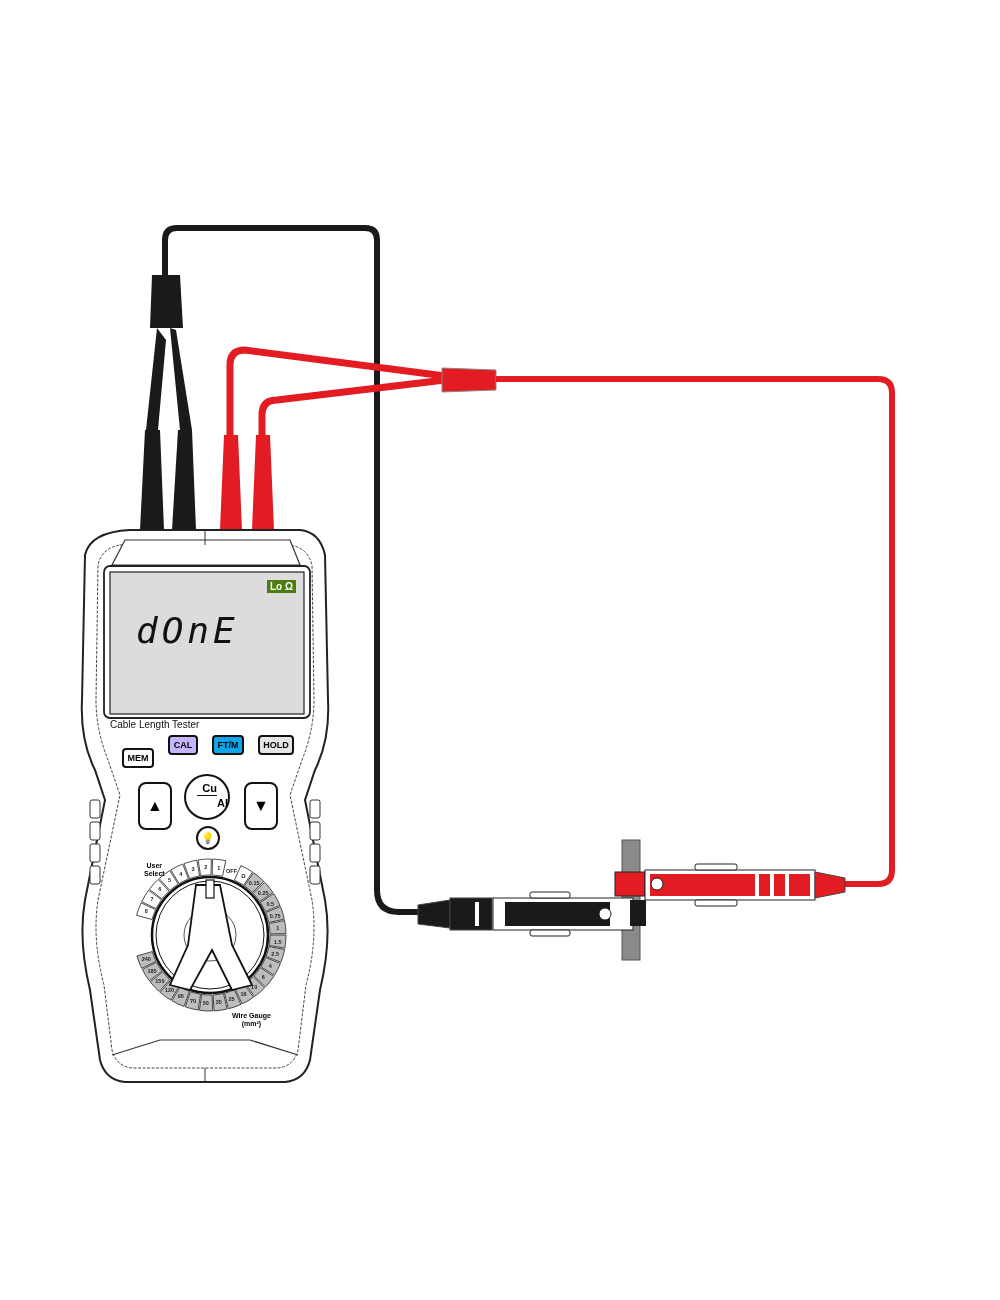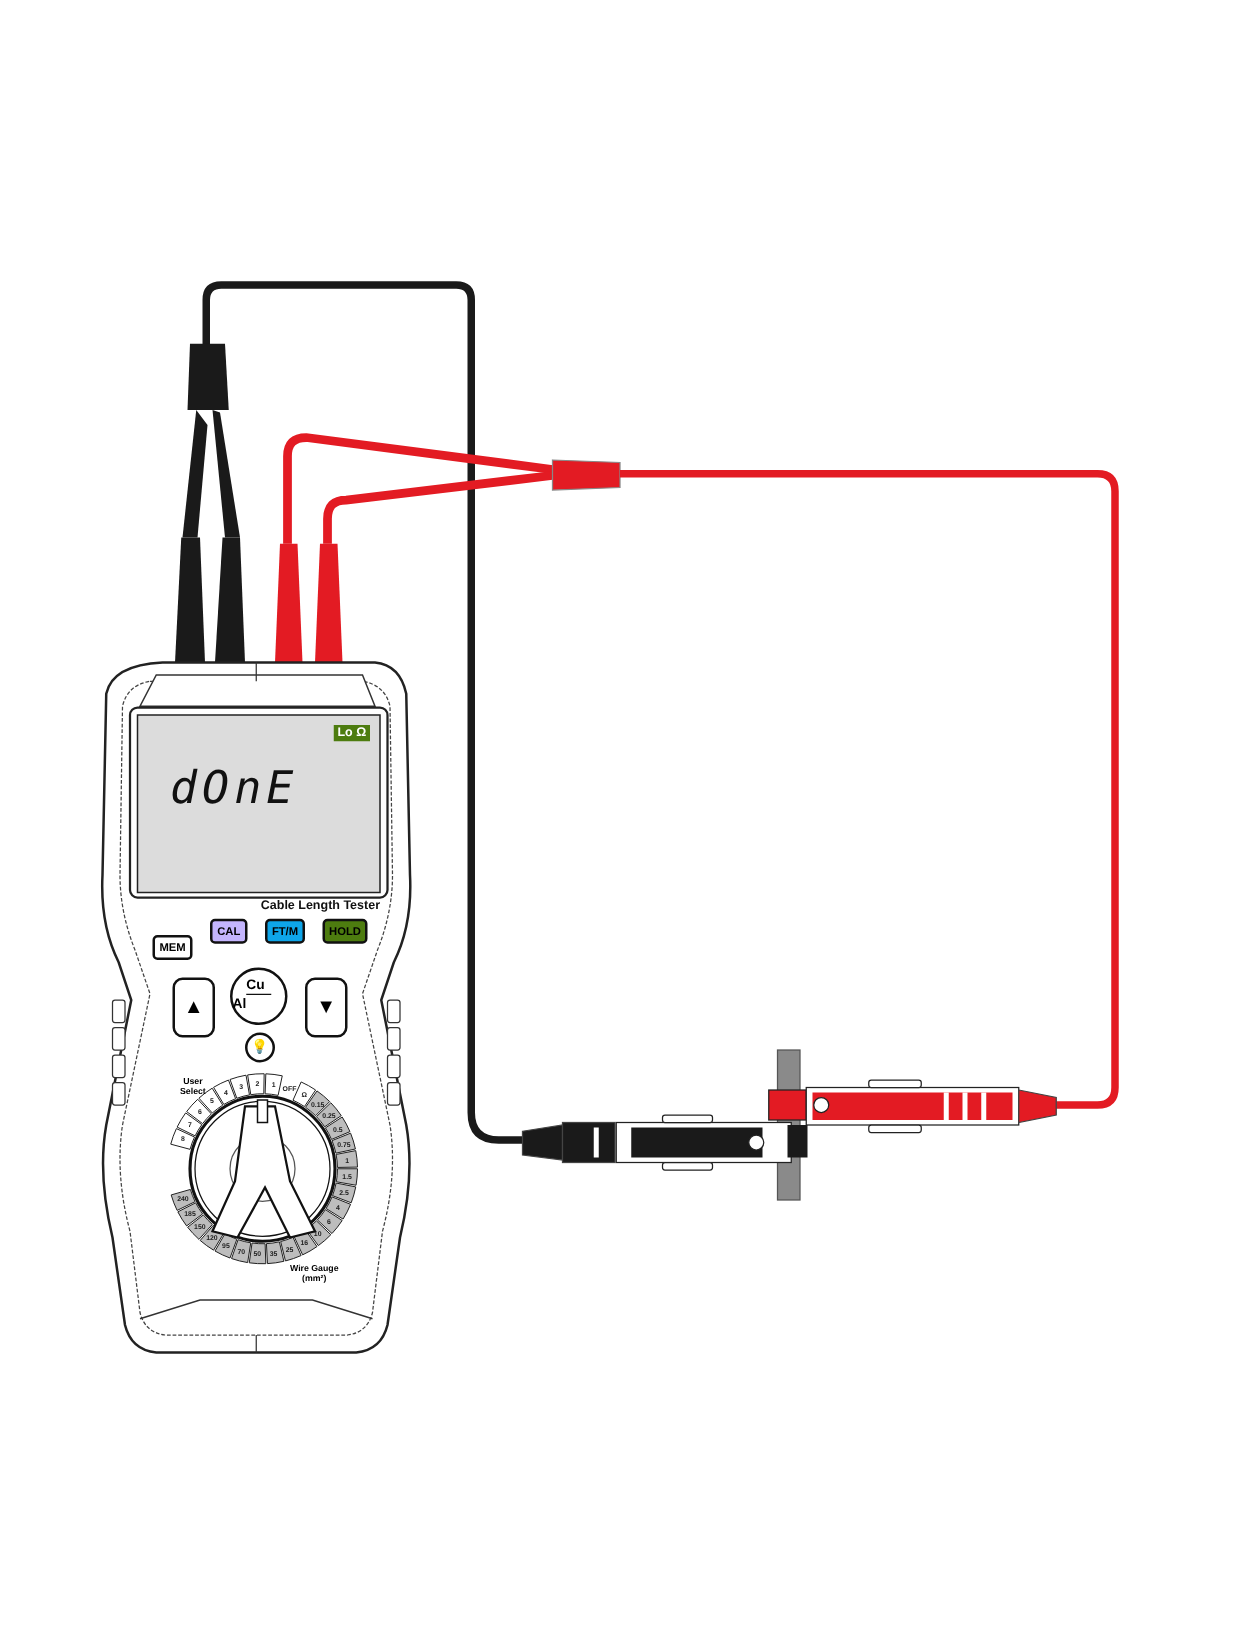--- a/index.html
+++ b/index.html
@@ -54,36 +54,36 @@
     <path d="M112 1055 L160 1040 L250 1040 L298 1055" fill="none" stroke="#333" stroke-width="1.2"></path>
     <line x1="205" y1="1068" x2="205" y2="1082" stroke="#333" stroke-width="1"></line>
   </g>
 </svg>
 
 <div style="position:absolute;left:110px;top:572px;width:194px;height:142px;">
   <div style="position:absolute;right:8px;top:8px;background:#4d7c0f;color:#fff;font-size:10px;font-weight:bold;padding:0 3px;line-height:13px;">Lo Ω</div>
   <div style="position:absolute;left:26px;top:38px;font-family:'DejaVu Sans Mono',monospace;font-style:italic;font-size:36px;letter-spacing:4px;color:#111;">dOnE</div>
 </div>
 
-<div style="position:absolute;left:110px;top:719px;width:194px;text-align:right;font-size:10px;font-weight:bold;color:#111;">Cable Length Tester</div>
+<div style="position:absolute;left:110px;top:719px;width:194px;text-align:left;font-size:10px;font-weight:normal;color:#111;">Cable Length Tester</div>
 
 <div style="position:absolute;left:118px;top:735px;width:180px;height:20px;">
   <div style="position:absolute;left:4px;top:0;width:28px;height:16px;border:2px solid #111;border-radius:4px;font-size:9px;font-weight:bold;text-align:center;line-height:16px;background:#fff;margin-top:13px;"><span>MEM</span></div>
   <div style="position:absolute;left:50px;top:0;width:26px;height:16px;border:2px solid #111;border-radius:4px;font-size:9px;font-weight:bold;text-align:center;line-height:16px;background:#c4b5fd;"><span>CAL</span></div>
   <div style="position:absolute;left:94px;top:0;width:28px;height:16px;border:2px solid #111;border-radius:4px;font-size:9px;font-weight:bold;text-align:center;line-height:16px;background:#0ea5e9;"><span>FT/M</span></div>
-  <div style="position:absolute;left:140px;top:0;width:32px;height:16px;border:2px solid #111;border-radius:4px;font-size:9px;font-weight:bold;text-align:center;line-height:16px;background:#4d7c0f;"><span>HOLD</span></div>
+  <div style="position:absolute;left:140px;top:0;width:32px;height:16px;border:2px solid #111;border-radius:4px;font-size:9px;font-weight:bold;text-align:center;line-height:16px;background:#e5e5e5;"><span>HOLD</span></div>
 </div>
 
 <div style="position:absolute;left:138px;top:782px;width:30px;height:44px;border:2.5px solid #111;border-radius:8px;background:#fff;text-align:center;line-height:44px;font-size:16px;">
   <span>▲</span>
 </div>
 <div style="position:absolute;left:244px;top:782px;width:30px;height:44px;border:2.5px solid #111;border-radius:8px;background:#fff;text-align:center;line-height:44px;font-size:16px;">
   <span>▼</span>
 </div>
-<div style="position:absolute;left:184px;top:774px;width:42px;height:42px;border:2.5px solid #111;border-radius:50%;background:#fff;text-align:left;font-weight:bold;font-size:11px;">
+<div style="position:absolute;left:184px;top:774px;width:42px;height:42px;border:2.5px solid #111;border-radius:50%;background:#fff;text-align:right;font-weight:bold;font-size:11px;">
   <div style="margin-top:6px;border-bottom:1.5px solid #111;width:20px;margin-left:11px;line-height:13px;">Cu</div>
   <div style="line-height:14px;">Al</div>
 </div>
 <div style="position:absolute;left:196px;top:826px;width:20px;height:20px;border:2px solid #111;border-radius:50%;background:#fff;text-align:center;line-height:20px;font-size:11px;">
   <span>💡</span>
 </div>
 
 <svg width="1000" height="1300" viewBox="0 0 1000 1300" style="pointer-events:none;">
   <g id="dial-ring">
       <path d="M152.0444504226559 919.4708572938488 L136.58963720203081 915.3297525722085 A76 76 0 0 1 141.1206081852146 902.8810121077069 L155.621532777801 909.6429042955581 A60 60 0 0 0 152.0444504226559 919.4708572938488 Z" fill="#ffffff" stroke="#222" stroke-width="0.8"></path>

